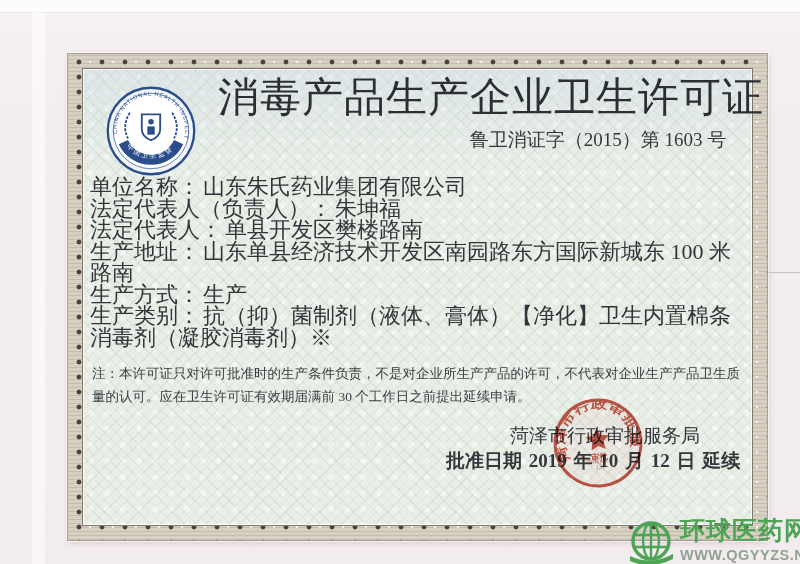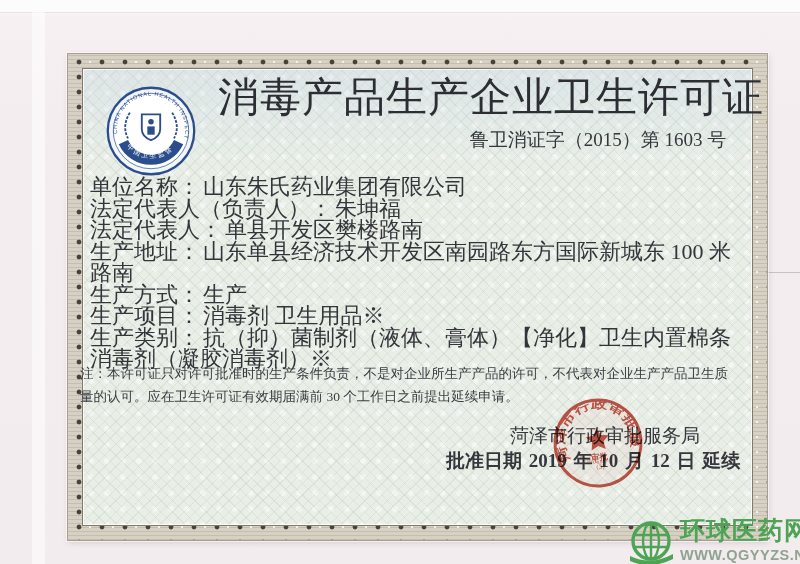--- a/index.html
+++ b/index.html
@@ -41,21 +41,21 @@
     position:absolute;left:150px;top:16px;width:430px;
     font-size:41px;letter-spacing:1px;color:#2c2e33;text-align:center;white-space:nowrap;
   }
   .cert-no{
     position:absolute;left:400px;top:73px;width:260px;
     font-size:19px;color:#35373c;text-align:center;white-space:nowrap;
   }
   .fields{position:absolute;left:22px;top:122px;width:656px;font-size:22px;line-height:21.5px;color:#33353a;}
   .fields .lbl{margin-right:3px;}
   .note{
-    position:absolute;left:12px;top:308px;width:655px;
+    position:absolute;left:24px;top:308px;width:655px;
     font-size:13.5px;line-height:23px;color:#3a3c40;
   }
   .issuer{
     position:absolute;left:380px;top:369px;width:314px;
     font-size:19px;color:#35373c;text-align:center;white-space:nowrap;
   }
   .approval{
     position:absolute;left:340px;top:394px;width:370px;
     font-size:19px;color:#35373c;text-align:center;white-space:nowrap;word-spacing:2px;font-weight:bold;
   }
@@ -101,21 +101,20 @@
 
   <div class="title">消毒产品生产企业卫生许可证</div>
   <div class="cert-no">鲁卫消证字（2015）第 1603 号</div>
 
   <div class="fields">
     <div class="row"><span class="lbl">单位名称：</span><span class="val">山东朱氏药业集团有限公司</span></div>
     <div class="row"><span class="lbl">法定代表人（负责人）：</span><span class="val">朱坤福</span></div>
     <div class="row"><span class="lbl">法定代表人：</span><span class="val">单县开发区樊楼路南</span></div>
     <div class="row"><span class="lbl">生产地址：</span><span class="val">山东单县经济技术开发区南园路东方国际新城东 100 米路南</span></div>
     <div class="row"><span class="lbl">生产方式：</span><span class="val">生产</span></div>
-    <div class="row"><span class="lbl">生产项目：</span><span class="val">消毒剂 卫生用品※</span></div>
     <div class="row"><span class="lbl">生产类别：</span><span class="val">抗（抑）菌制剂（液体、膏体）【净化】卫生内置棉条 消毒剂（凝胶消毒剂）※</span></div>
   </div>
 
   <div class="note">注：本许可证只对许可批准时的生产条件负责，不是对企业所生产产品的许可，不代表对企业生产产品卫生质量的认可。应在卫生许可证有效期届满前 30 个工作日之前提出延续申请。</div>
 
   <div class="issuer">菏泽市行政审批服务局</div>
   <div class="approval">批准日期 2019 年 10 月 12 日 延续</div>
 
   <svg class="seal" viewBox="0 0 106 106">
     <defs>

